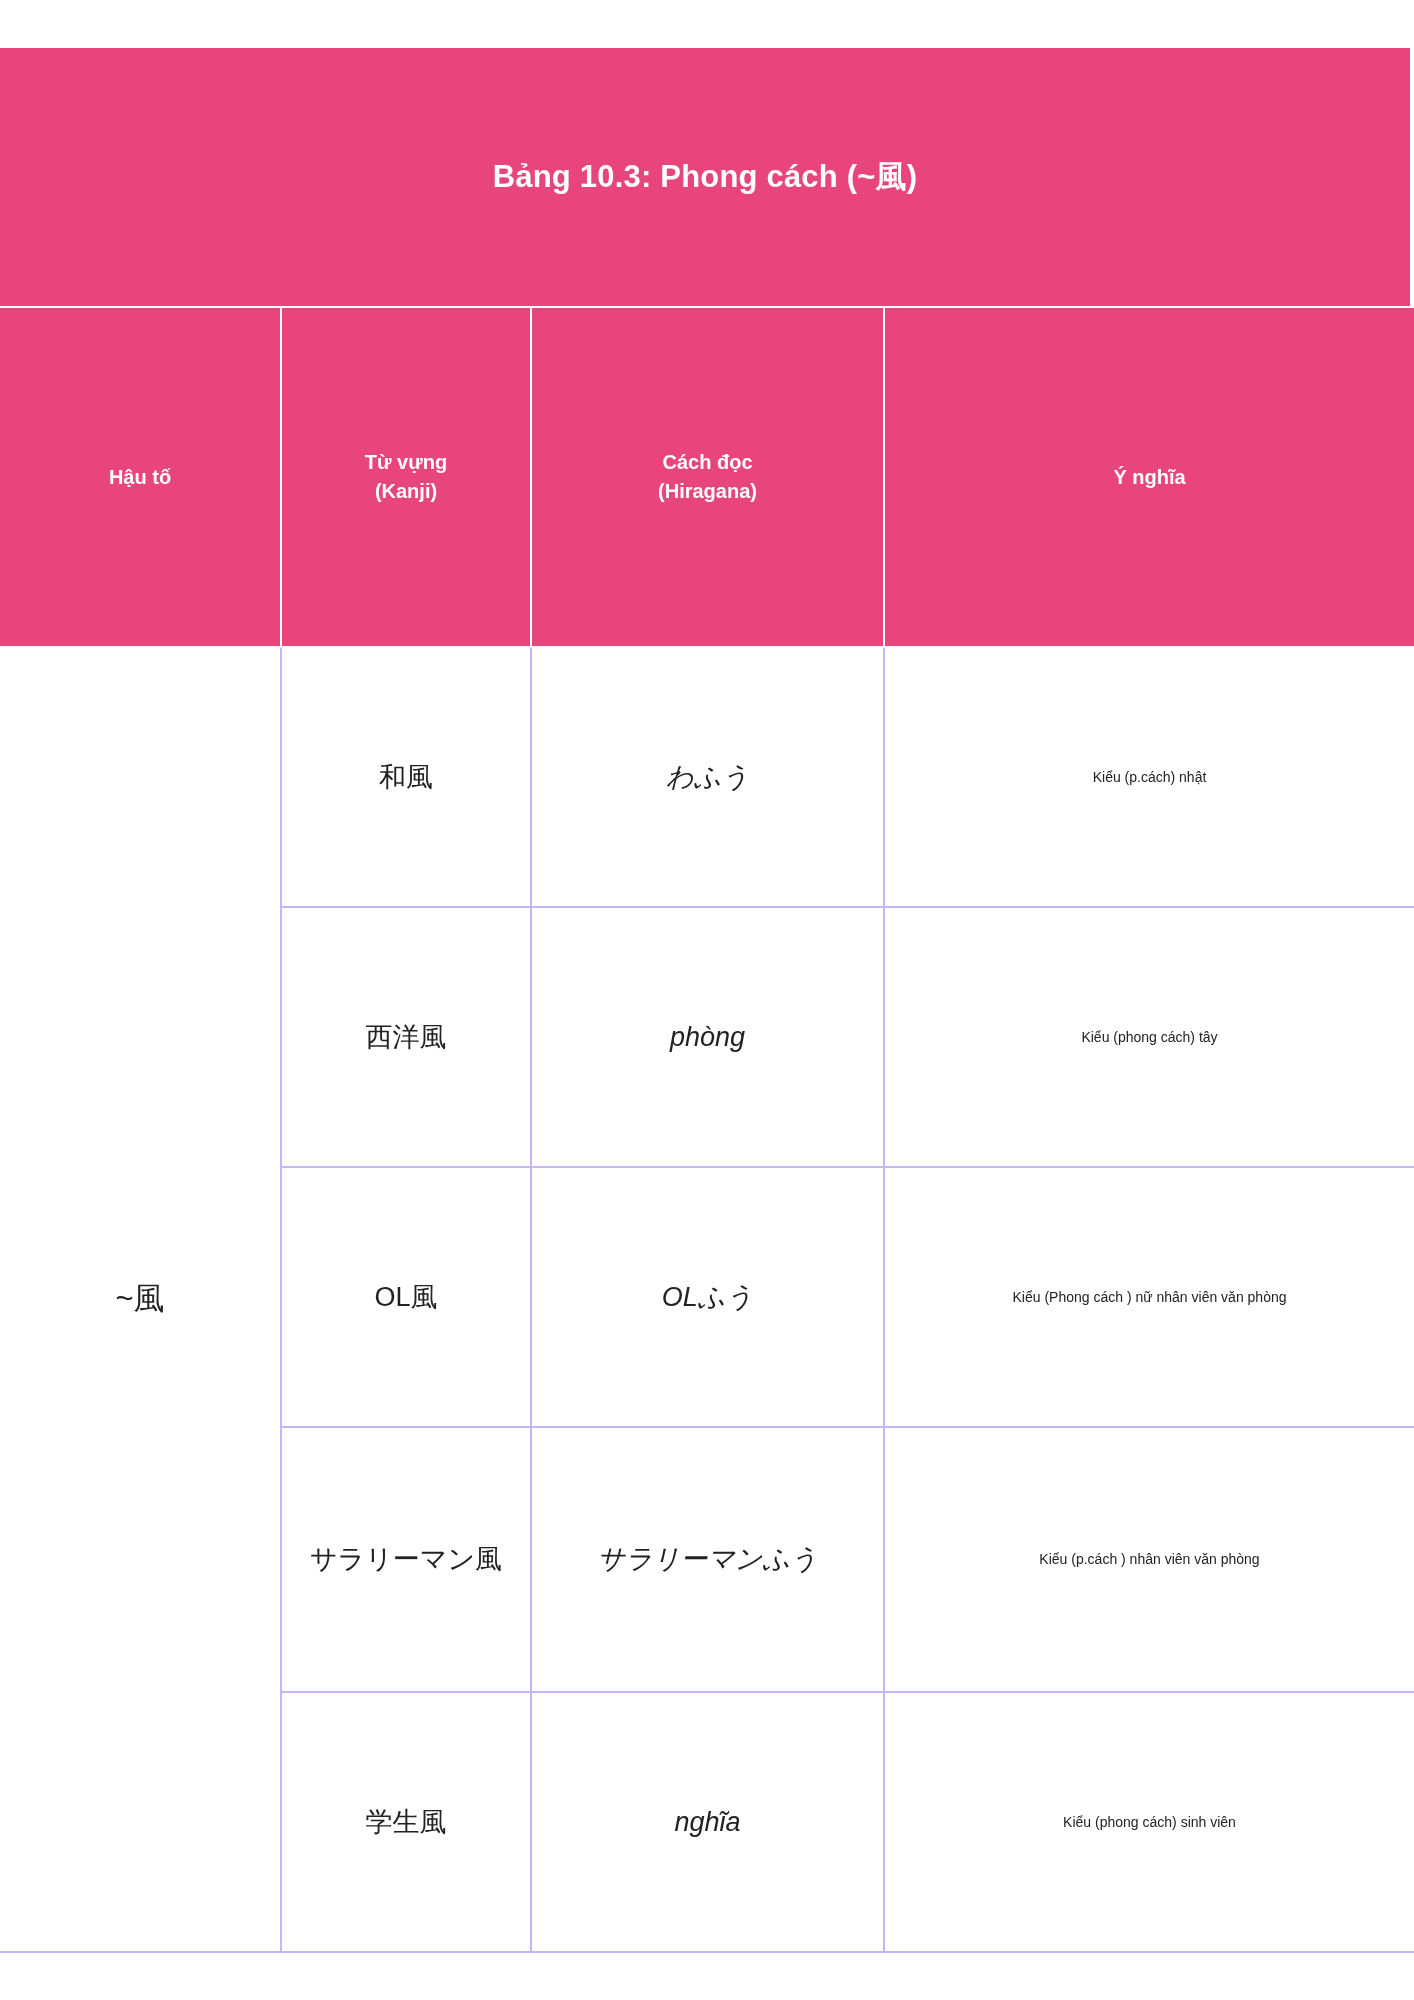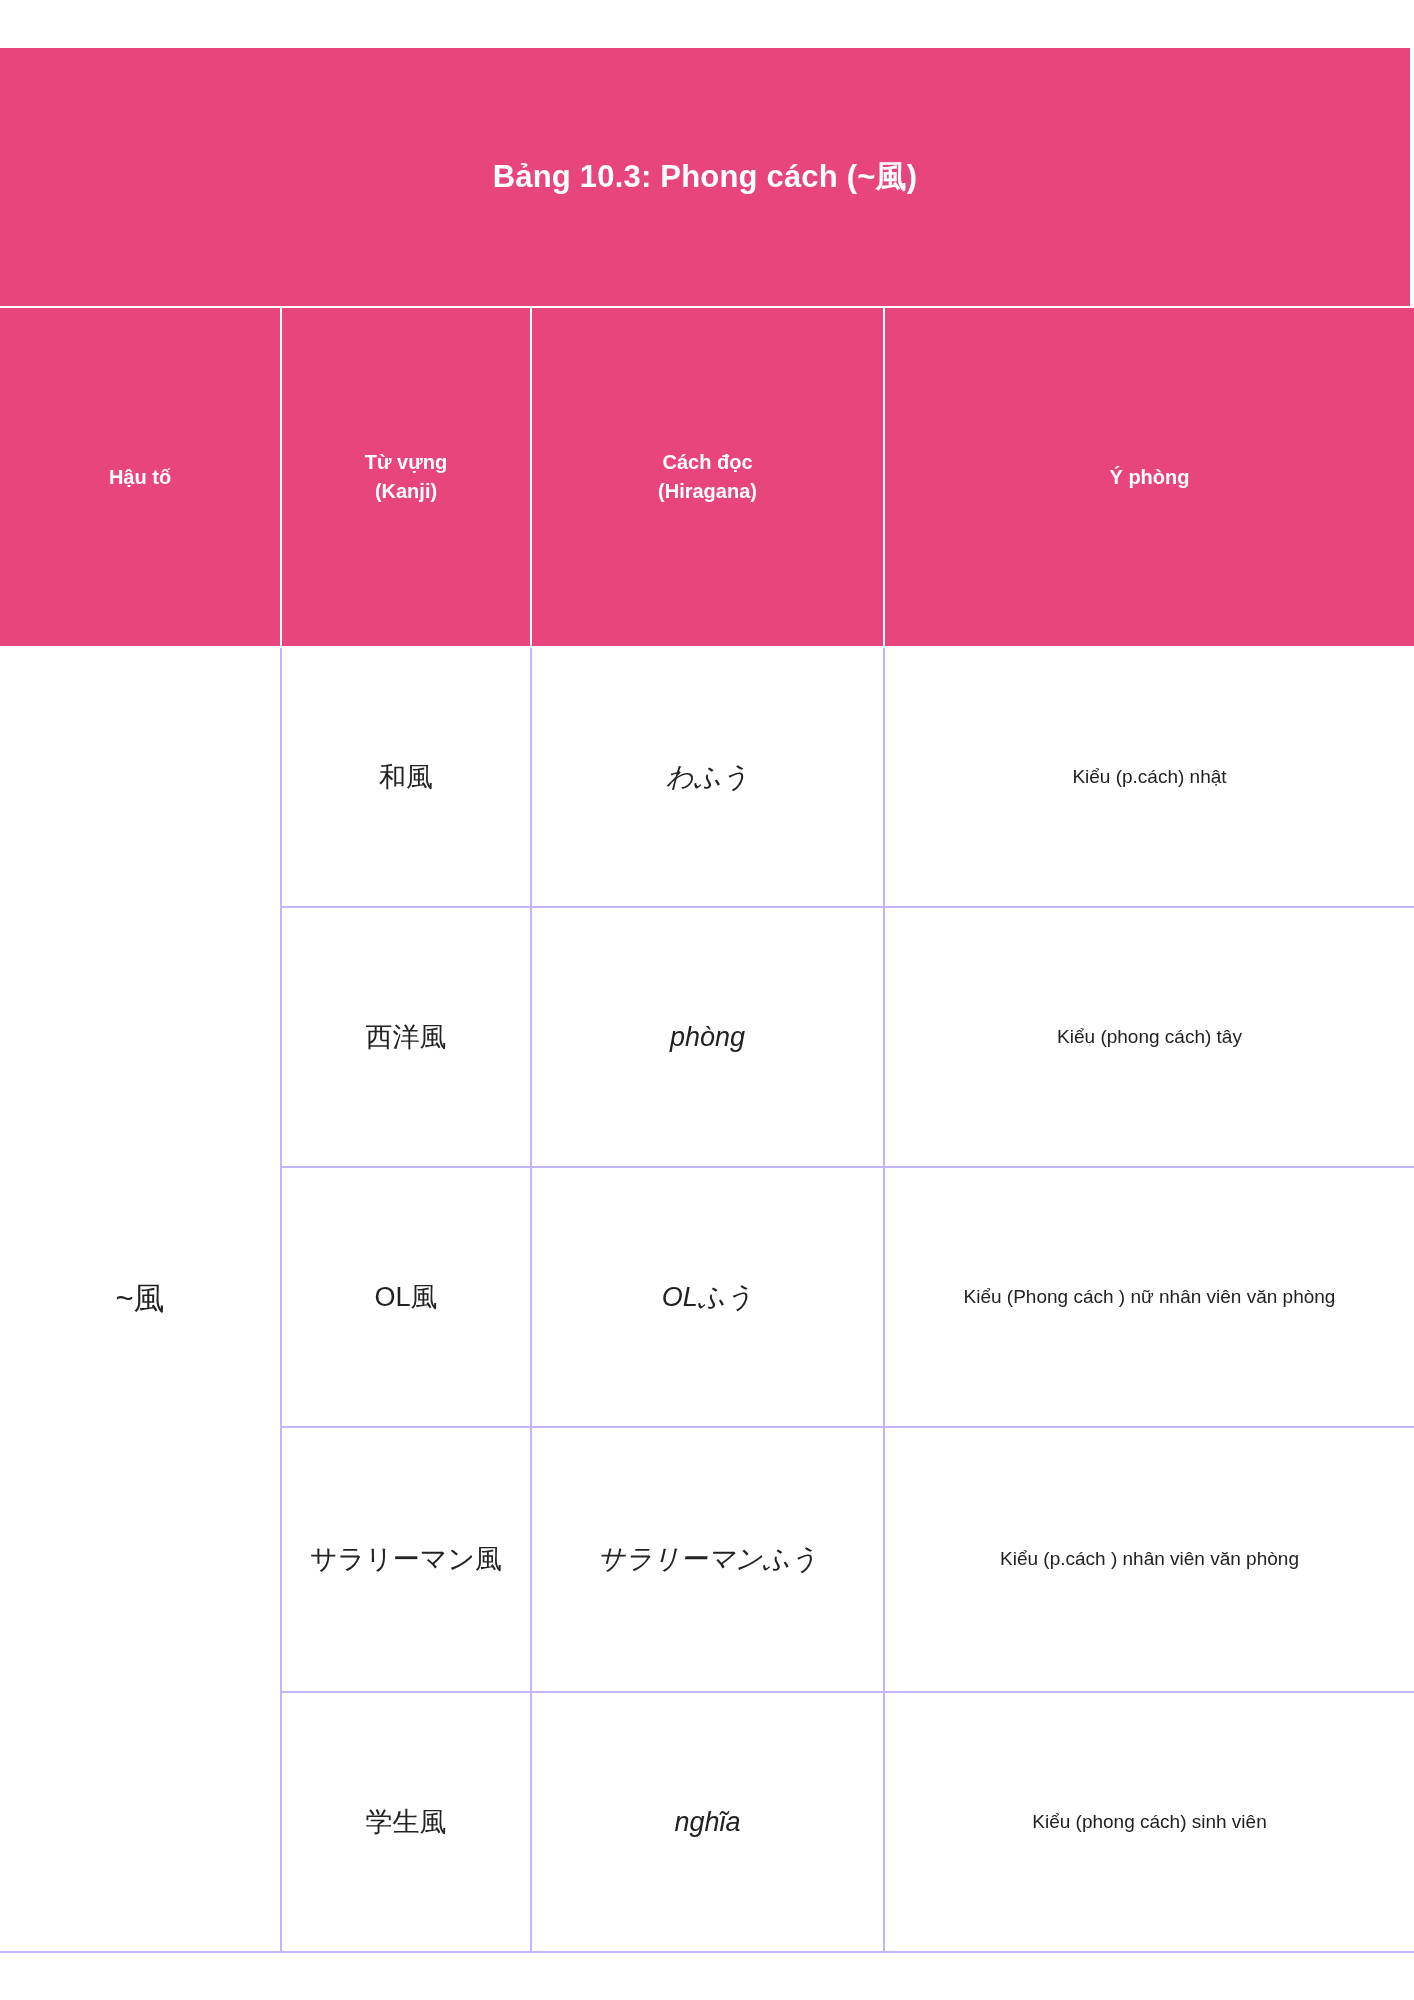--- a/index.html
+++ b/index.html
@@ -74,21 +74,21 @@
     color: #222222;
   }
   tbody td.kanji {
     font-size: 27px;
   }
   tbody td.kana {
     font-size: 27px;
     font-style: italic;
   }
   tbody td.meaning {
-    font-size: 19px;
+    font-size: 14px;
     border-right: none;
   }
   tbody tr {
     height: 260px;
   }
   tbody tr.tall {
     height: 265px;
     padding-left: 12px;
   }
 </style>
@@ -115,21 +115,21 @@
         </th>
         <th>
           <span>Từ vựng</span><br>
           <span>(Kanji)</span>
         </th>
         <th>
           <span>Cách đọc</span><br>
           <span>(Hiragana)</span>
         </th>
         <th class="last">
-          <span>Ý phòng</span>
+          <span>Ý nghĩa</span>
         </th>
       </tr>
     </thead>
     <tbody>
       <tr>
         <td class="suffix" rowspan="5">~風</td>
         <td class="kanji">和風</td>
         <td class="kana">わふう</td>
         <td class="meaning">Kiểu (p.cách) nhật</td>
       </tr>

